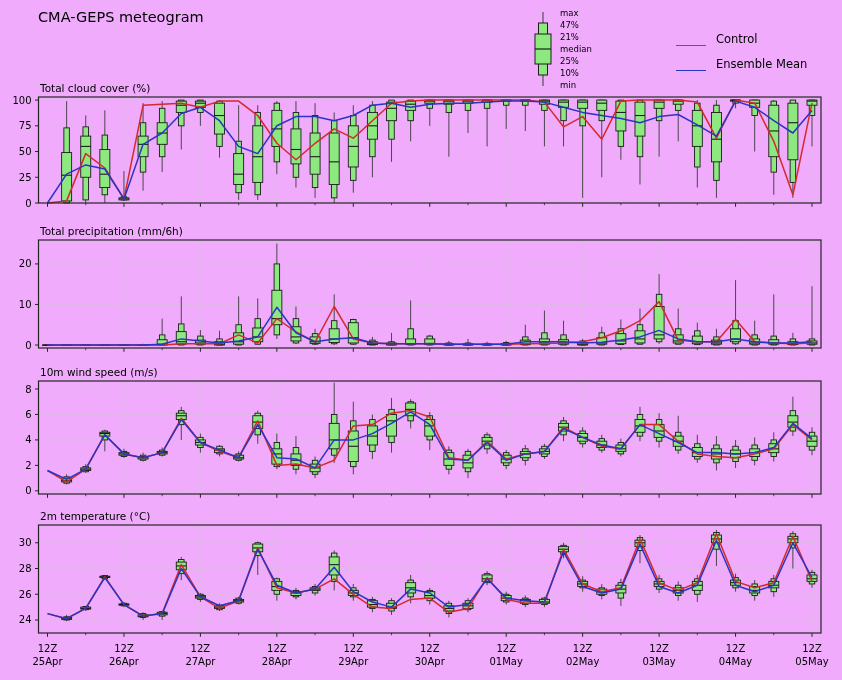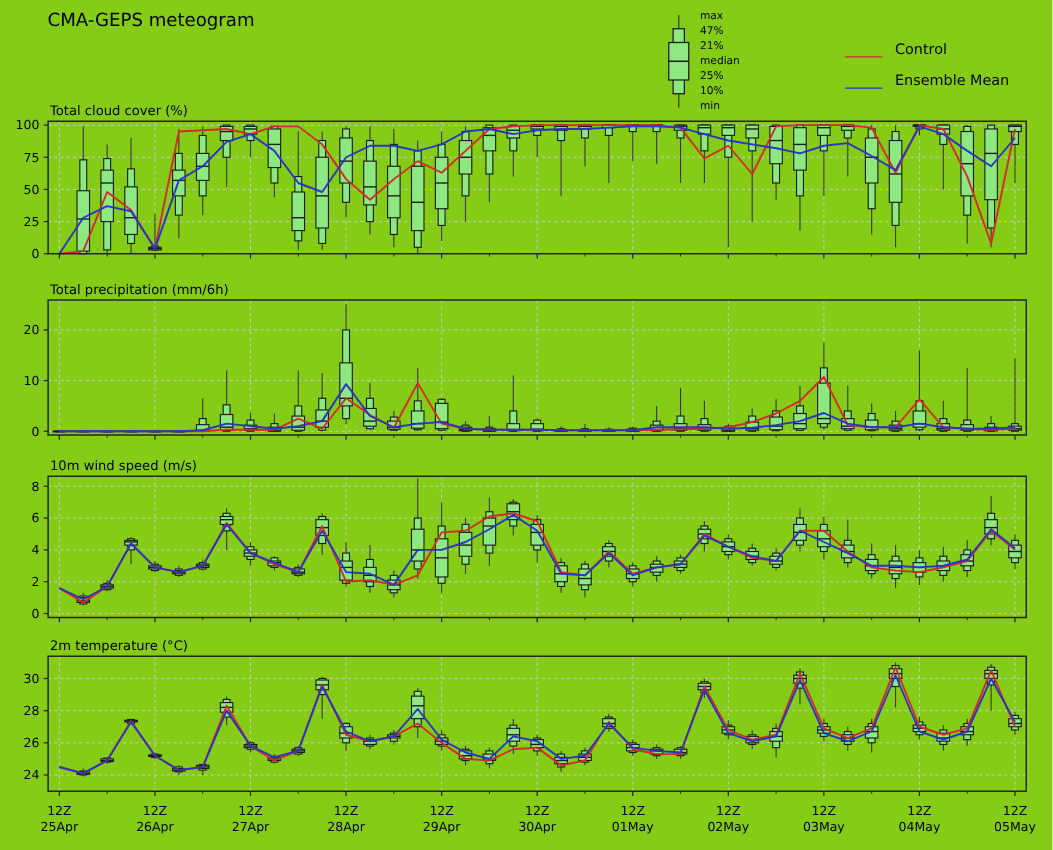--- a/index.html
+++ b/index.html
@@ -1,16 +1,16 @@
 <!DOCTYPE html>
 <html><head>
 <meta charset="utf-8">
 <style>
   html,body{margin:0;padding:0;background:#fff;}
-  .page{position:relative;width:842px;height:680px;background:#84cc16;
+  .page{position:relative;width:842px;height:680px;background:#f0abfc;
         font-family:"DejaVu Sans","Liberation Sans",sans-serif;color:#111;overflow:hidden;}
   .hdr{position:absolute;left:38px;top:6px;line-height:22px;font-size:14.5px;color:#000;}
   .boxleg{position:absolute;left:530px;top:8px;width:110px;height:82px;text-decoration:underline;}
   .boxleg .lbl{position:absolute;left:30px;font-size:8.5px;line-height:10px;color:#000;}
   .serleg{position:absolute;left:676px;top:24px;width:160px;}
   .serrow{position:absolute;left:0;height:16px;display:flex;align-items:flex-end;}
   .serrow .seg{display:inline-block;width:30px;height:0;border-top:1.6px solid #000;margin-right:10px;}
   .serrow .txt{font-size:11.5px;color:#000;white-space:nowrap;}
   svg text{font-family:"DejaVu Sans","Liberation Sans",sans-serif;}
 </style>

